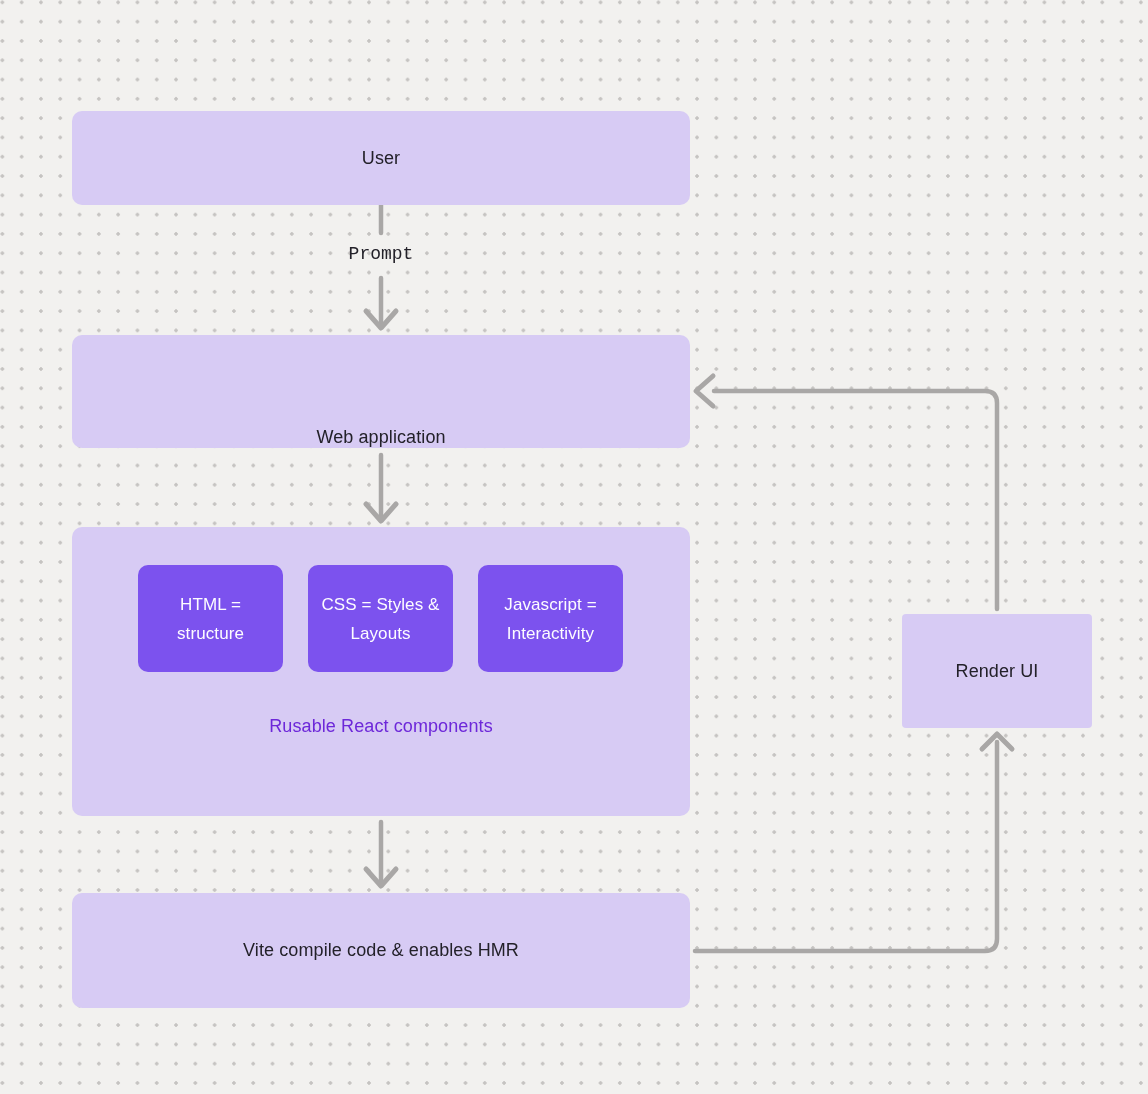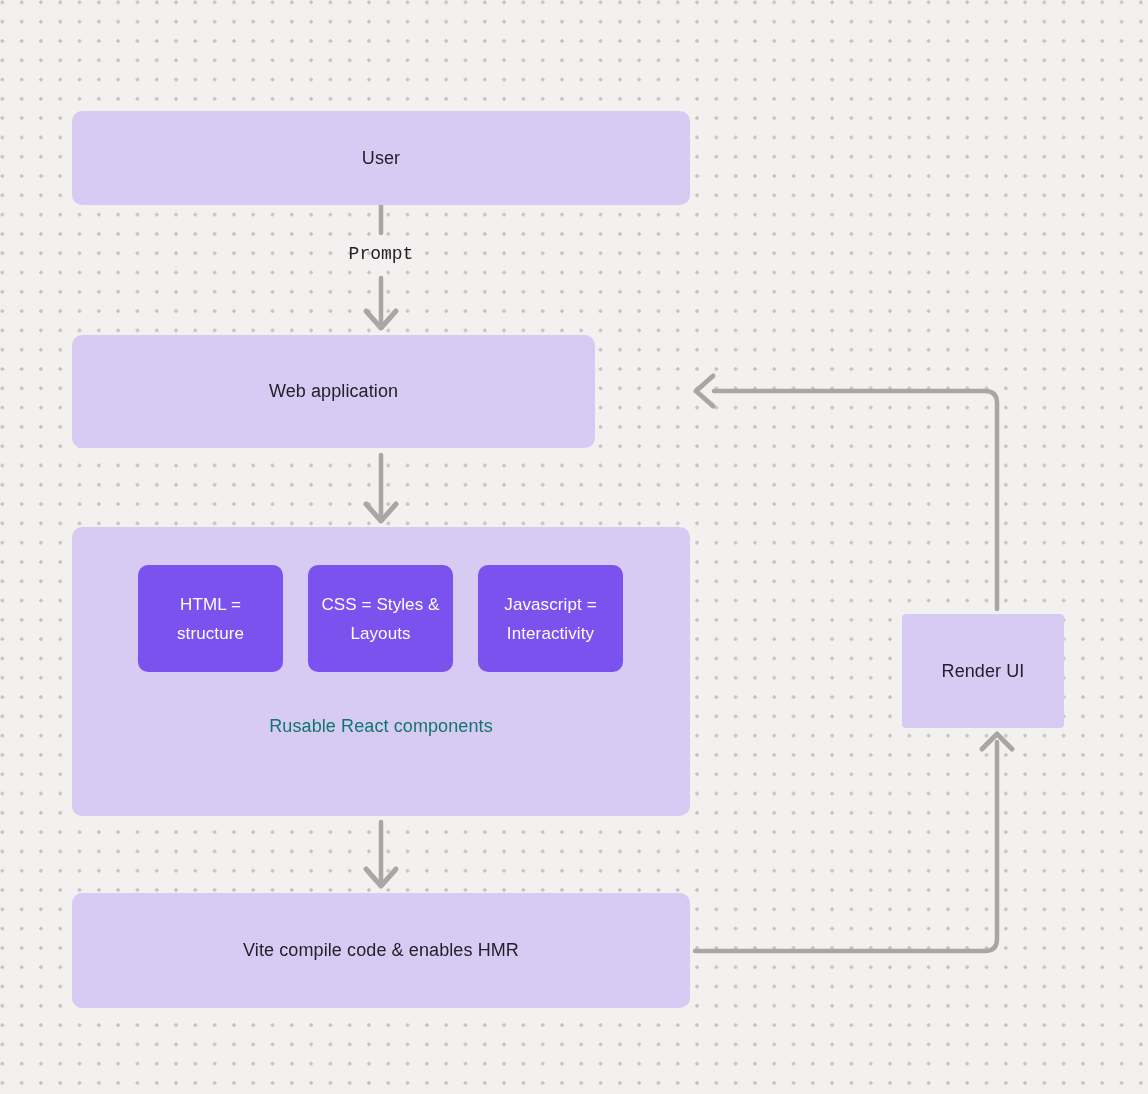--- a/index.html
+++ b/index.html
@@ -42,24 +42,24 @@
     display: flex;
     align-items: center;
     justify-content: center;
     color: #232129;
     font-size: 18px;
     font-weight: 500;
     letter-spacing: 0.1px;
     box-sizing: border-box;
   }
   .node-user   { left: 72px;  top: 63px;  width: 618px; height: 94px; margin-top: 48px; }
-  .node-webapp { left: 72px;  top: 335px; width: 523px; height: 113px; }
+  .node-webapp { left: 72px;  top: 335px; width: 618px; height: 113px; align-items: flex-end; }
   .node-group  { left: 72px;  top: 527px; width: 618px; height: 289px; }
   .node-vite   { left: 72px;  top: 893px; width: 618px; height: 115px; text-align: center; }
-  .node-render { left: 902px; top: 614px; width: 162px; height: 114px; border-radius: 4px; }
+  .node-render { left: 902px; top: 614px; width: 190px; height: 114px; border-radius: 4px; }
   .chip {
     position: absolute;
     top: 38px;
     width: 145px;
     height: 107px;
     background: #7c52ee;
     border-radius: 10px;
     display: flex;
     align-items: center;
     justify-content: flex-end;
@@ -75,21 +75,21 @@
   .chip-2 { left: 236px; }
   .chip-3 { left: 406px; }
   .group-label {
     position: absolute;
     left: 0;
     top: 189px;
     width: 100%;
     text-align: center;
     font-size: 18px;
     font-weight: 500;
-    color: #0f766e;
+    color: #6d28d9;
   }
   .edge-label {
     position: absolute;
     z-index: 2;
     left: 301px;
     top: 244px;
     width: 160px;
     text-align: center;
     font-size: 18px;
     font-weight: 500;

